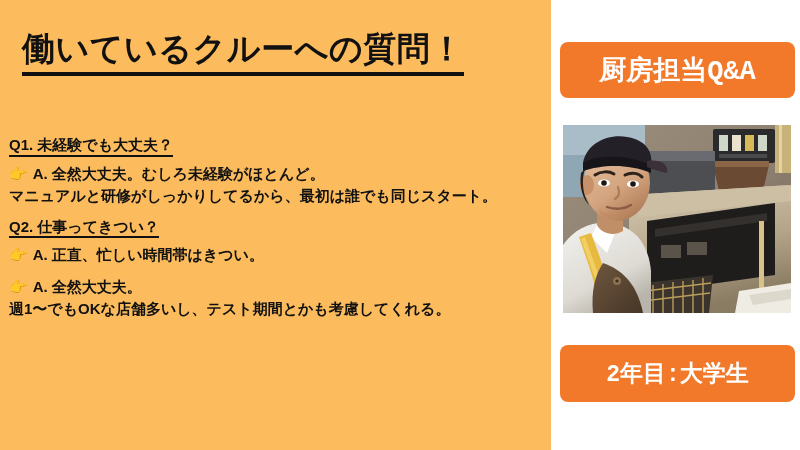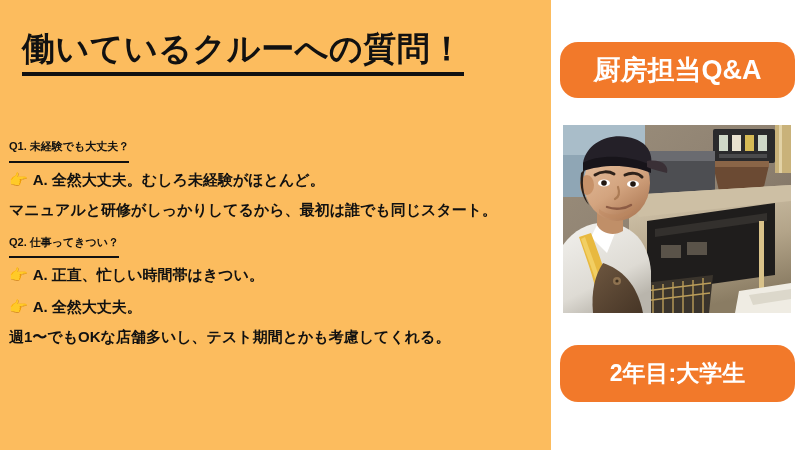--- a/index.html
+++ b/index.html
@@ -50,26 +50,26 @@
   #qa-block {
     position: absolute;
     left: 9px;
     top: 136px;
     width: 538px;
   }
   .qa-group { margin-bottom: 12px; }
   .qa-group:last-child { margin-bottom: 0; }
 
   .q-line {
-    font-size: 11px;
+    font-size: 15px;
     font-weight: bold;
     color: #111111;
     display: inline-block;
     border-bottom: 2px solid #111111;
-    padding-bottom: 7px;
+    padding-bottom: 0;
     line-height: 1.25;
     white-space: nowrap;
   }
   .a-line {
     font-size: 15px;
     font-weight: bold;
     color: #111111;
     line-height: 1.32;
     margin-top: 7px;
     white-space: nowrap;
@@ -78,37 +78,38 @@
     color: #F6C77A;
     font-size: 15px;
     margin-right: 5px;
     display: inline-block;
   }
   .detail-line {
     font-size: 15px;
     font-weight: bold;
     color: #111111;
     line-height: 1.34;
-    margin-top: 10px;
+    margin-top: 2px;
     width: 536px;
     word-break: break-all;
   }
 
   
   .badge {
     position: absolute;
     background: #F2792A;
-    border-radius: 18px;
+    border-radius: 8px;
     display: flex;
     align-items: center;
     justify-content: center;
     color: #FFFFFF;
     font-weight: bold;
     letter-spacing: 0px;
     white-space: nowrap;
+    font-family: Liberation Mono, monospace;
   }
   #badge-top {
     left: 560px;
     top: 42px;
     width: 235px;
     height: 56px;
     font-size: 27px;
   }
   #badge-bottom {
     left: 560px;

